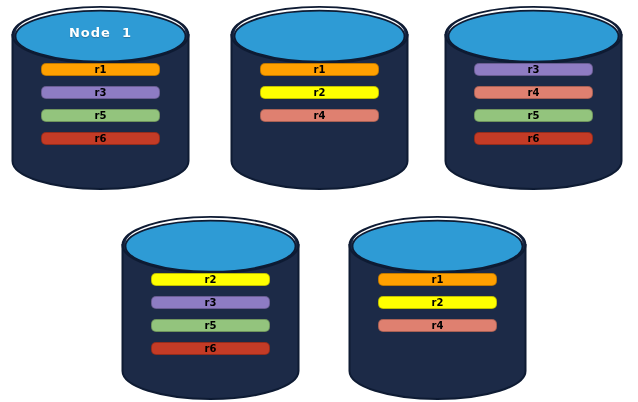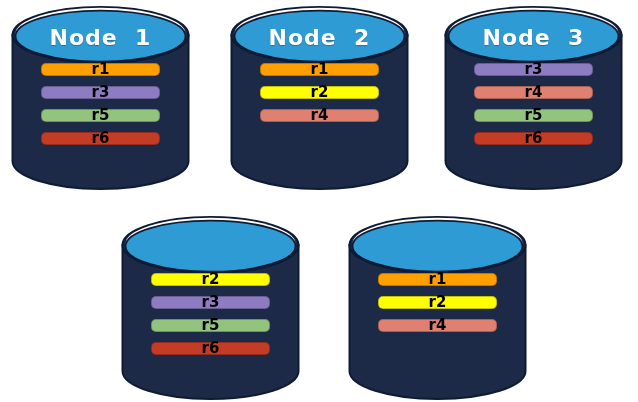--- a/index.html
+++ b/index.html
@@ -37,39 +37,39 @@
   .cyl-body { fill: var(--cylinder-body); stroke: var(--cylinder-outline); stroke-width: 2; }
   .cyl-rim  { fill: var(--cylinder-body); stroke: var(--cylinder-outline); stroke-width: 2; }
   .cyl-white{ fill: var(--rim-highlight); stroke: none; }
   .cyl-top  { fill: var(--cylinder-top); stroke: var(--cylinder-outline); stroke-width: 1.8; }
 
   .node-title {
     position: absolute;
     left: 0; right: 0; top: 20px;
     text-align: center;
     color: var(--title-text);
-    font-size: 22px;
+    font-size: 13px;
     font-weight: bold;
     letter-spacing: 1px;
     white-space: pre;
     text-shadow: 0 1px 1px rgba(0,0,0,0.25);
   }
   .bars {
     position: absolute;
     left: 31px; top: 58px;
     width: 119px;
   }
   .bar {
     width: 119px;
     height: 13px;
     margin-bottom: 10px;
     border-radius: 5px;
     border: 1px solid rgba(0,0,0,0.25);
     color: var(--bar-text);
-    font-size: 15px;
+    font-size: 10px;
     font-weight: bold;
     line-height: 11px;
     text-align: center;
   }
 </style>
 </head>
 <body>
 
 <div class="canvas">
 
@@ -89,36 +89,34 @@
       </div>
   </div>
 
   <div class="node n2">
     <svg class="cyl" viewBox="0 0 181 186" aria-hidden="true">
       <path class="cyl-body" d="M2.5,30 L2.5,156 A88,28 0 0,0 178.5,156 L178.5,30 Z"></path>
       <ellipse class="cyl-rim" cx="90.5" cy="30" rx="88" ry="28"></ellipse>
       <ellipse class="cyl-white" cx="90.5" cy="28.8" rx="85" ry="26"></ellipse>
       <ellipse class="cyl-top" cx="90.5" cy="31.2" rx="85" ry="25.5"></ellipse>
     </svg>
-    <div class="node-title">Node  2</div>
     <div class="bars">
         <div class="bar" style="background: rgb(255, 160, 0);">r1</div>
         <div class="bar" style="background: rgb(255, 255, 0);">r2</div>
         <div class="bar" style="background: rgb(223, 128, 112);">r4</div>
       </div>
   </div>
 
   <div class="node n3">
     <svg class="cyl" viewBox="0 0 181 186" aria-hidden="true">
       <path class="cyl-body" d="M2.5,30 L2.5,156 A88,28 0 0,0 178.5,156 L178.5,30 Z"></path>
       <ellipse class="cyl-rim" cx="90.5" cy="30" rx="88" ry="28"></ellipse>
       <ellipse class="cyl-white" cx="90.5" cy="28.8" rx="85" ry="26"></ellipse>
       <ellipse class="cyl-top" cx="90.5" cy="31.2" rx="85" ry="25.5"></ellipse>
     </svg>
-    <div class="node-title">Node  3</div>
     <div class="bars">
         <div class="bar" style="background: rgb(142, 124, 195);">r3</div>
         <div class="bar" style="background: rgb(223, 128, 112);">r4</div>
         <div class="bar" style="background: rgb(147, 196, 125);">r5</div>
         <div class="bar" style="background: rgb(196, 59, 38);">r6</div>
       </div>
   </div>
 
   <div class="node n4">
     <svg class="cyl" viewBox="0 0 181 186" aria-hidden="true">

